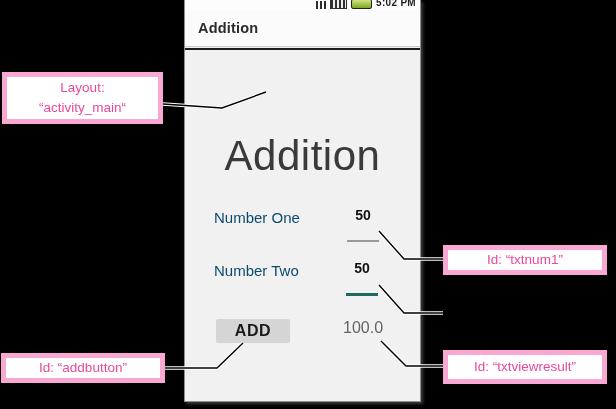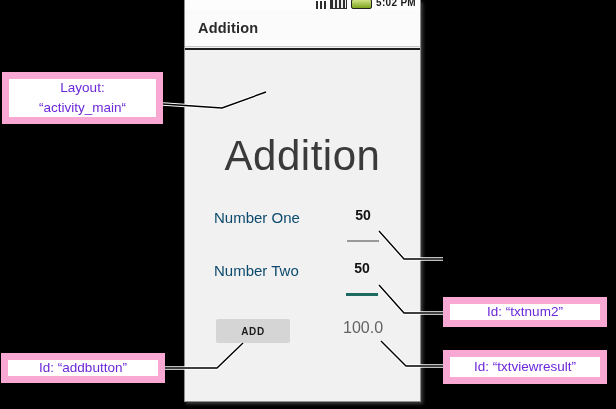--- a/index.html
+++ b/index.html
@@ -40,27 +40,27 @@
     position:absolute;width:32px;text-align:center;
     font-size:14px;font-weight:bold;color:#111;
     background:transparent;border:none;outline:none;padding:0 0 17px 0;
     font-family:"Liberation Sans","DejaVu Sans",sans-serif;
   }
   .et-one{left:162px;top:207px;border-bottom:2px solid #9a9a9a;}
   .et-two{left:161px;top:260px;border-bottom:3px solid #1d6b60;}
   .add-btn{
     position:absolute;left:31px;top:319px;width:74px;height:24px;
     background:#d5d5d5;border:none;border-radius:2px;
-    font-size:10px;font-weight:bold;color:#1a1a1a;letter-spacing:.6px;
+    font-size:16px;font-weight:bold;color:#1a1a1a;letter-spacing:.6px;
     font-family:"Liberation Sans","DejaVu Sans",sans-serif;
   }
   .result{position:absolute;left:158px;top:319px;font-size:16px;color:#636363;}
   
   .callout{
-    position:absolute;background:#fff;border:7px solid #f9a8d4;color:#6d28d9;
+    position:absolute;background:#fff;border:5px solid #f9a8d4;color:#ec4899;
     display:flex;flex-direction:column;align-items:center;justify-content:center;
     font-size:13.5px;text-align:center;line-height:1.45;box-sizing:border-box;
   }
   .co-layout{left:2px;top:72px;width:161px;height:52px;}
   .co-num1{left:443px;top:245px;width:164px;height:30px;}
   .co-num2{left:443px;top:297px;width:164px;height:30px;}
   .co-addbtn{left:1px;top:353px;width:164px;height:30px;}
   .co-result{left:443px;top:350px;width:164px;height:34px;}
   
   .leaders{position:absolute;left:0;top:0;width:616px;height:409px;pointer-events:none;}
@@ -98,22 +98,22 @@
 
     <button class="add-btn">ADD</button>
 
     <div class="result">100.0</div>
   </div>
 
   <div class="callout co-layout">
     <span>Layout:</span>
     <span>“activity_main“</span>
   </div>
-  <div class="callout co-num2">
-    <span>Id: “txtnum2”</span>
+  <div class="callout co-num1">
+    <span>Id: “txtnum1”</span>
   </div>
   <div class="callout co-addbtn">
     <span>Id: “addbutton”</span>
   </div>
   <div class="callout co-result">
     <span>Id: “txtviewresult”</span>
   </div>
 
   <svg class="leaders" viewBox="0 0 616 409">
     <g>

